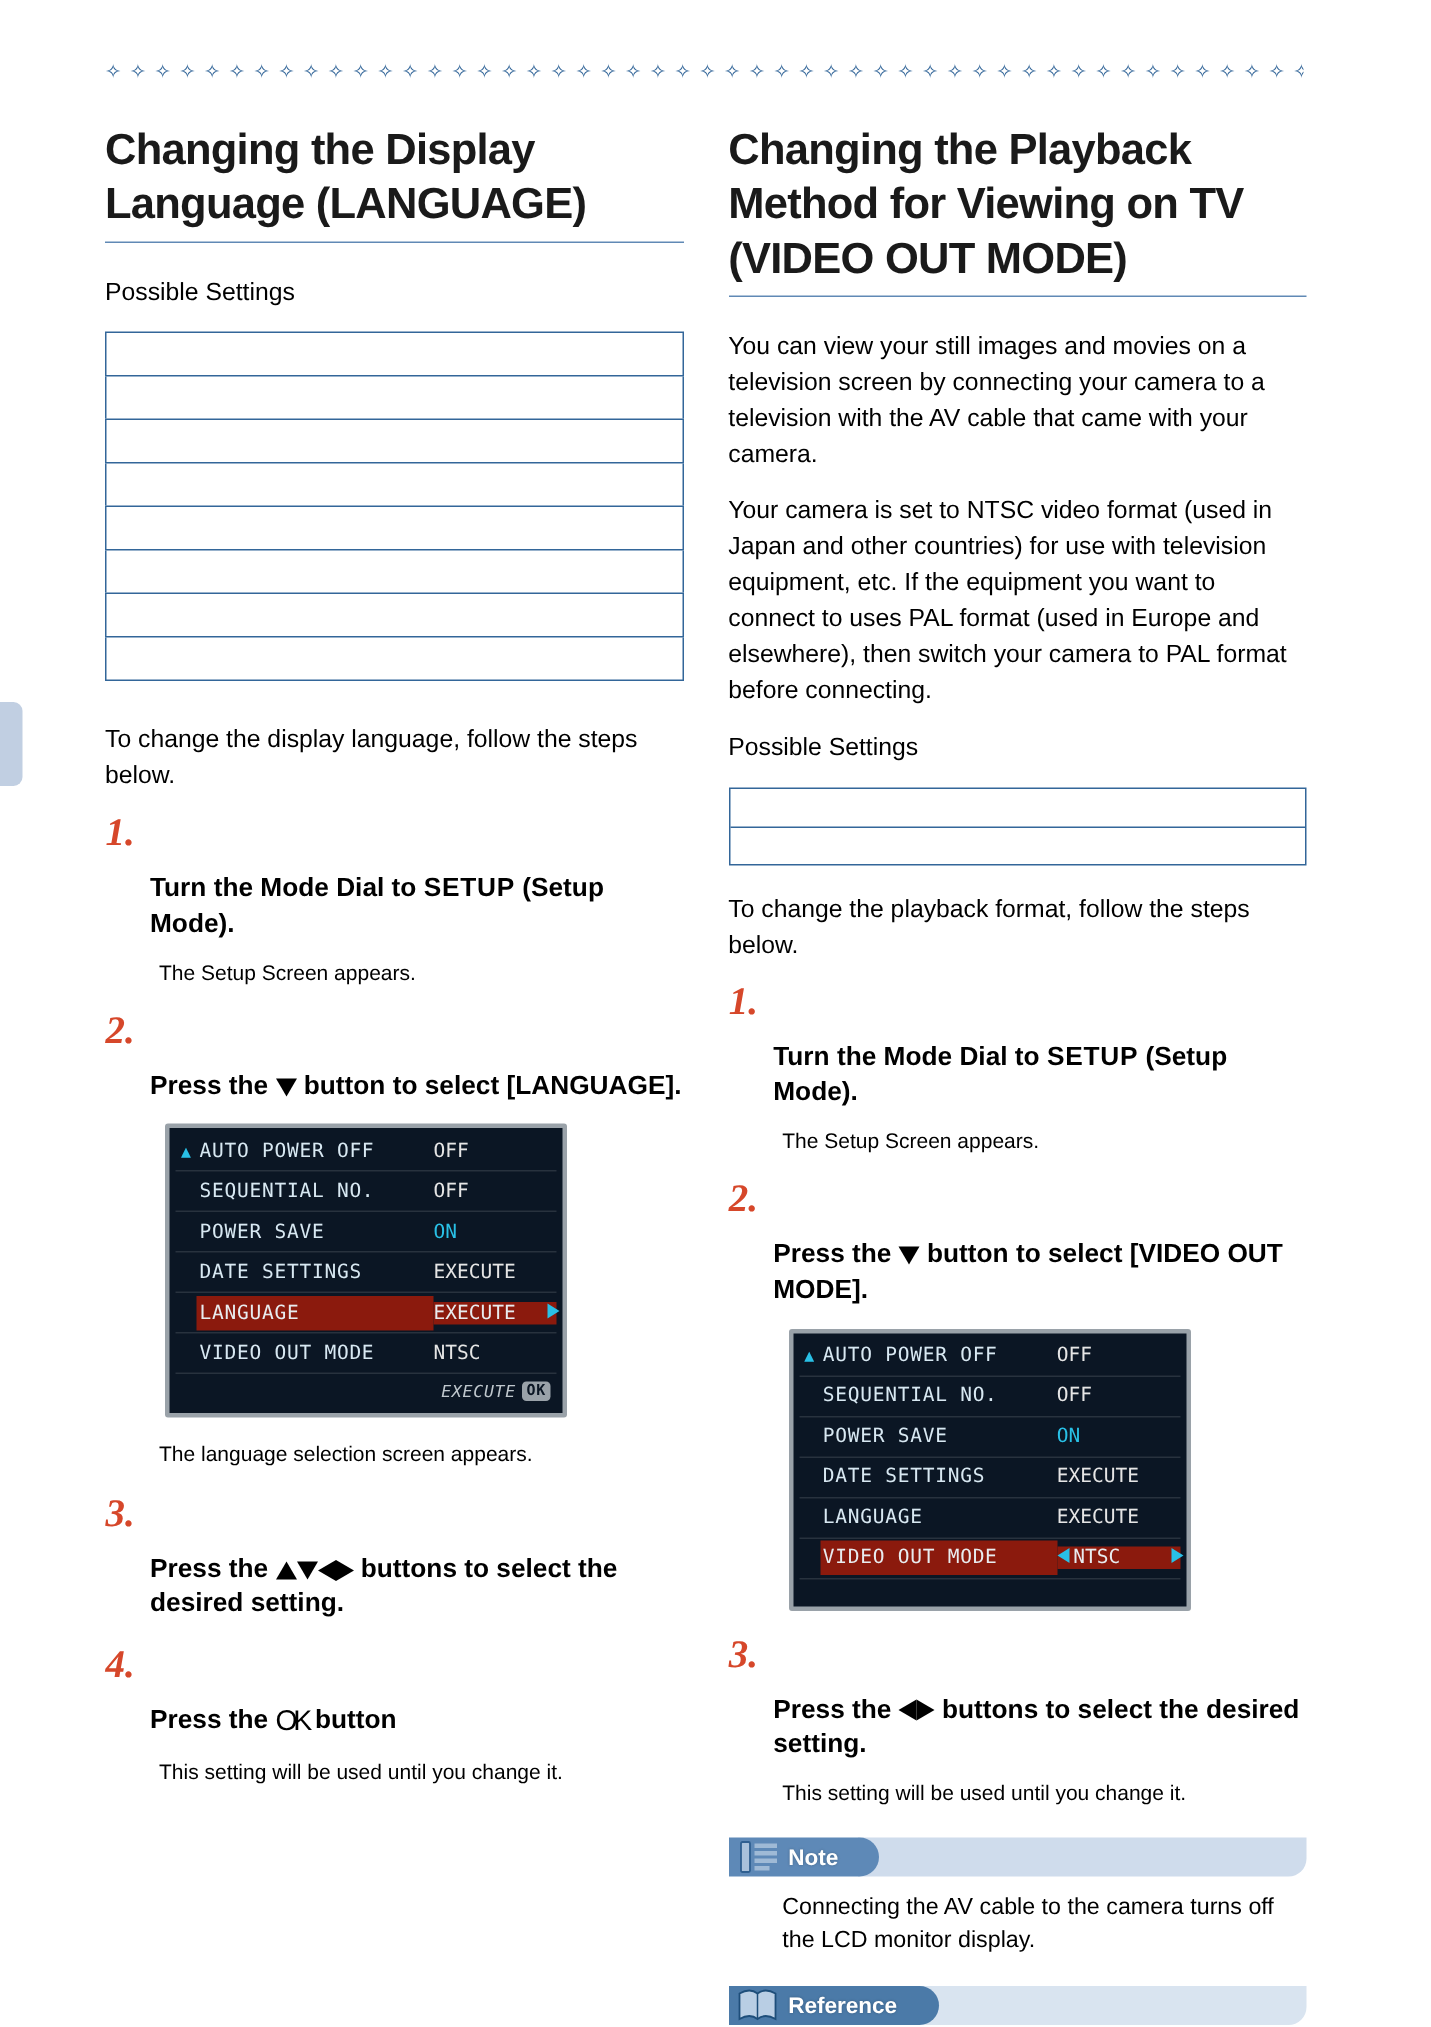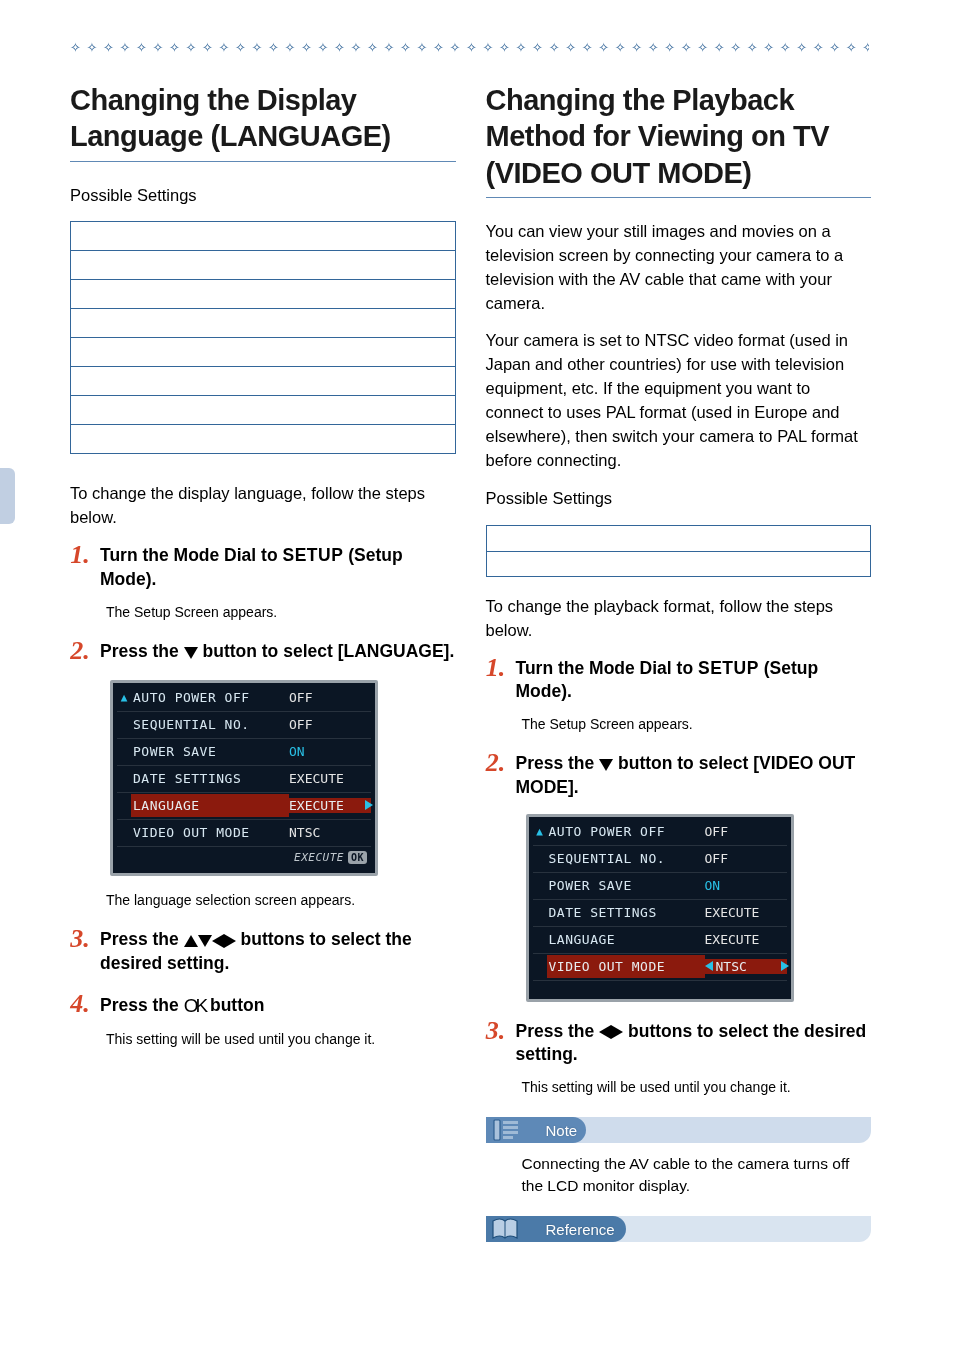--- a/index.html
+++ b/index.html
@@ -91,21 +91,21 @@
     font-weight: bold;
     font-size: 26px;
     line-height: 1;
     color: #d6472a;
     min-width: 20px;
     text-align: center;
     position: relative;
     top: -2px;
   }
   .step-num::after { content: "."; font-style: italic; }
-  .step-title { flex: 1; }
+  .step-title { flex: 1; margin-top: 36px; }
   .setup-word { font-family: Arial; font-weight: 900; letter-spacing: 0.5px; }
   .step-body {
     margin-left: 36px;
     margin-top: 10px;
     font-size: 14px;
     line-height: 1.45;
   }
   .icon-inline {
     display: inline-flex;
     align-items: center;
@@ -216,23 +216,23 @@
     position: relative;
   }
   .banner-bg {
     position: absolute;
     left: 0; right: 0; top: 0; bottom: 0;
     display: flex;
   }
   .banner-label {
     position: relative;
     color: #fff;
-    font-weight: normal;
+    font-weight: bold;
     font-size: 15px;
-    margin-left: 60px;
+    margin-left: 40px;
     text-shadow: 0 0 2px rgba(0,0,0,0.25);
   }
   .note-bg-dark { background: #5e89b7; width: 100px; border-top-right-radius: 14px; border-bottom-right-radius: 14px; }
   .note-bg-light { background: #cfdcec; flex: 1; margin-left: -14px; z-index:-1; border-bottom-right-radius: 12px; }
   .ref-bg-dark { background: #4b7aa8; width: 140px; border-top-right-radius: 14px; border-bottom-right-radius: 14px; }
   .ref-bg-light { background: #d9e4f0; flex: 1; margin-left: -14px; z-index:-1; border-bottom-right-radius: 12px; }
   .note-icon {
     position: absolute;
     left: 6px; top: 1px;
     width: 28px; height: 24px;

